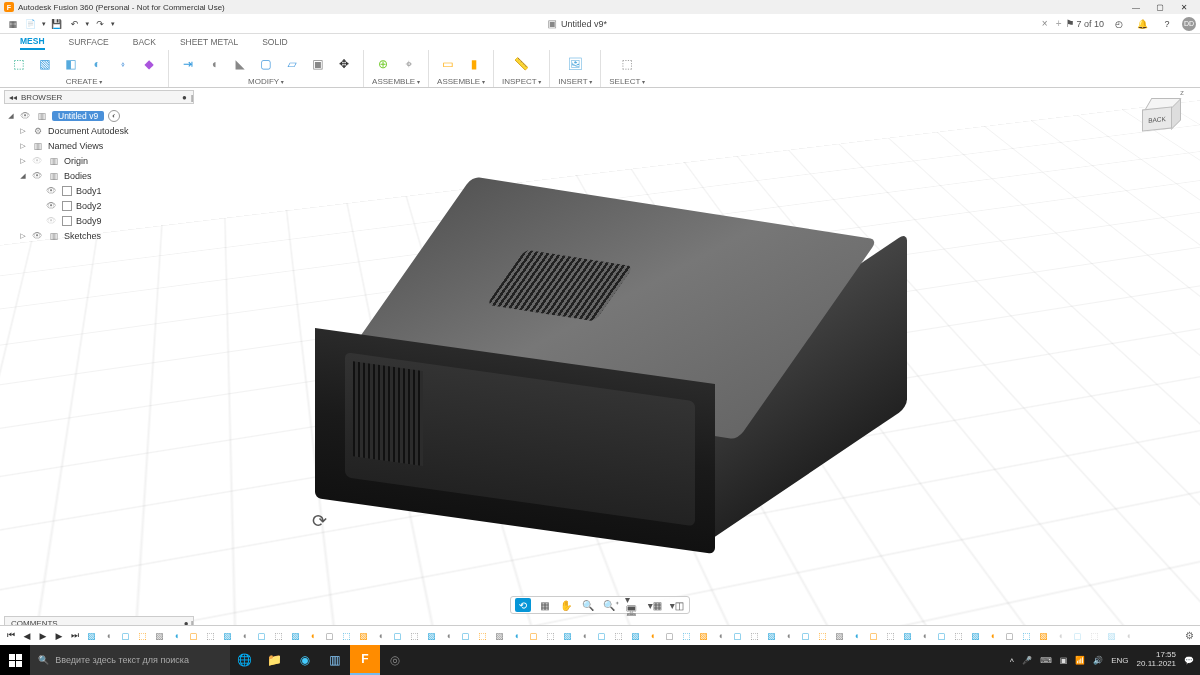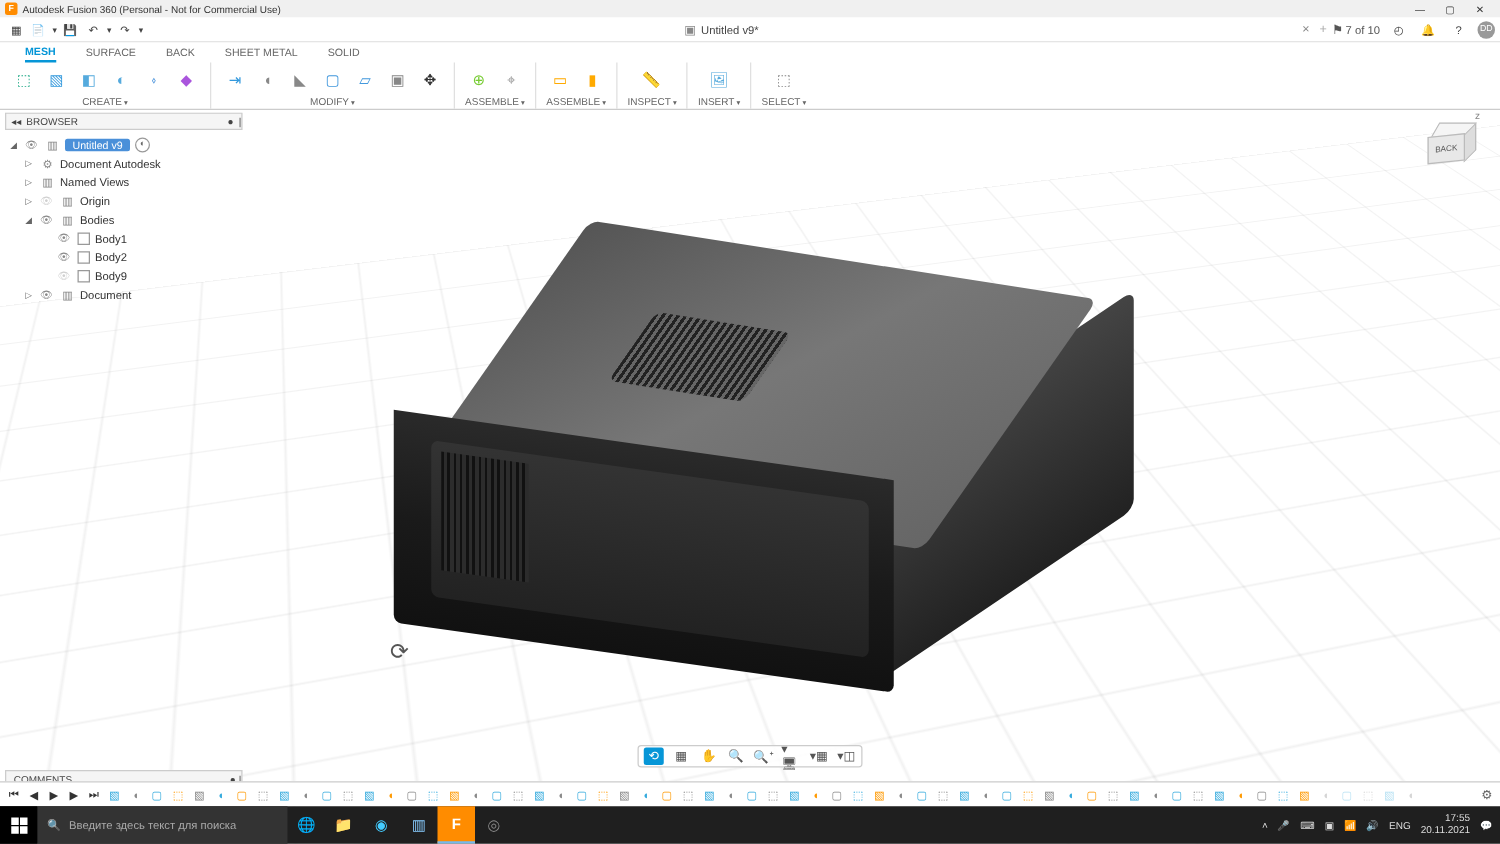--- a/index.html
+++ b/index.html
@@ -284,21 +284,21 @@
         </div>
       <div class="tree-row ind3">
           <span class="eye" style="opacity:.4;">👁</span>
           <span class="cube"></span>
           <span>Body9</span>
         </div>
       <div class="tree-row ind1">
           <span class="tri">▷</span>
           <span class="eye">👁</span>
           <span class="ficon">▥</span>
-          <span>Document</span>
+          <span>Sketches</span>
         </div>
     </div>
   </div>
 
   <div class="viewcube">
     <span class="vc-z">z</span>
     <div class="vc-top"></div>
     <div class="vc-side"></div>
     <div class="vc-face">BACK</div>
   </div>

